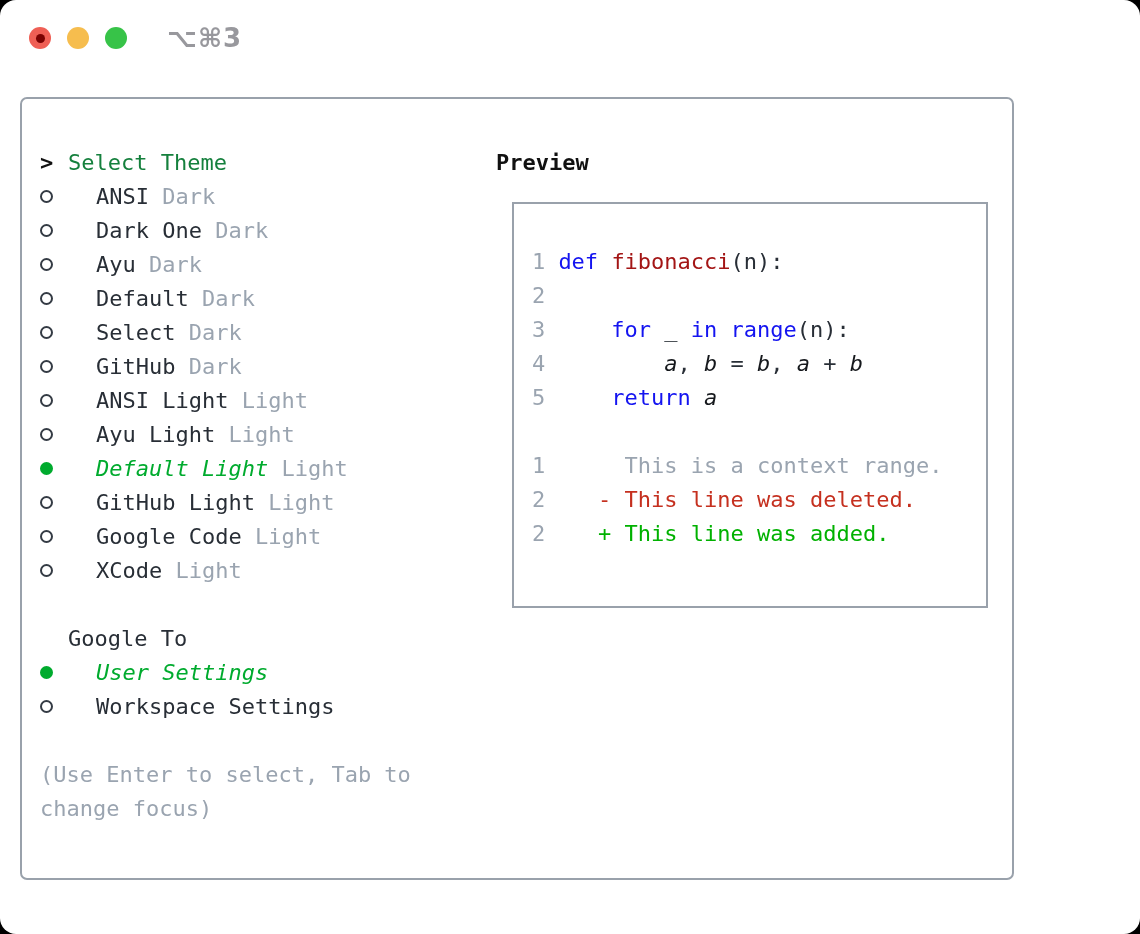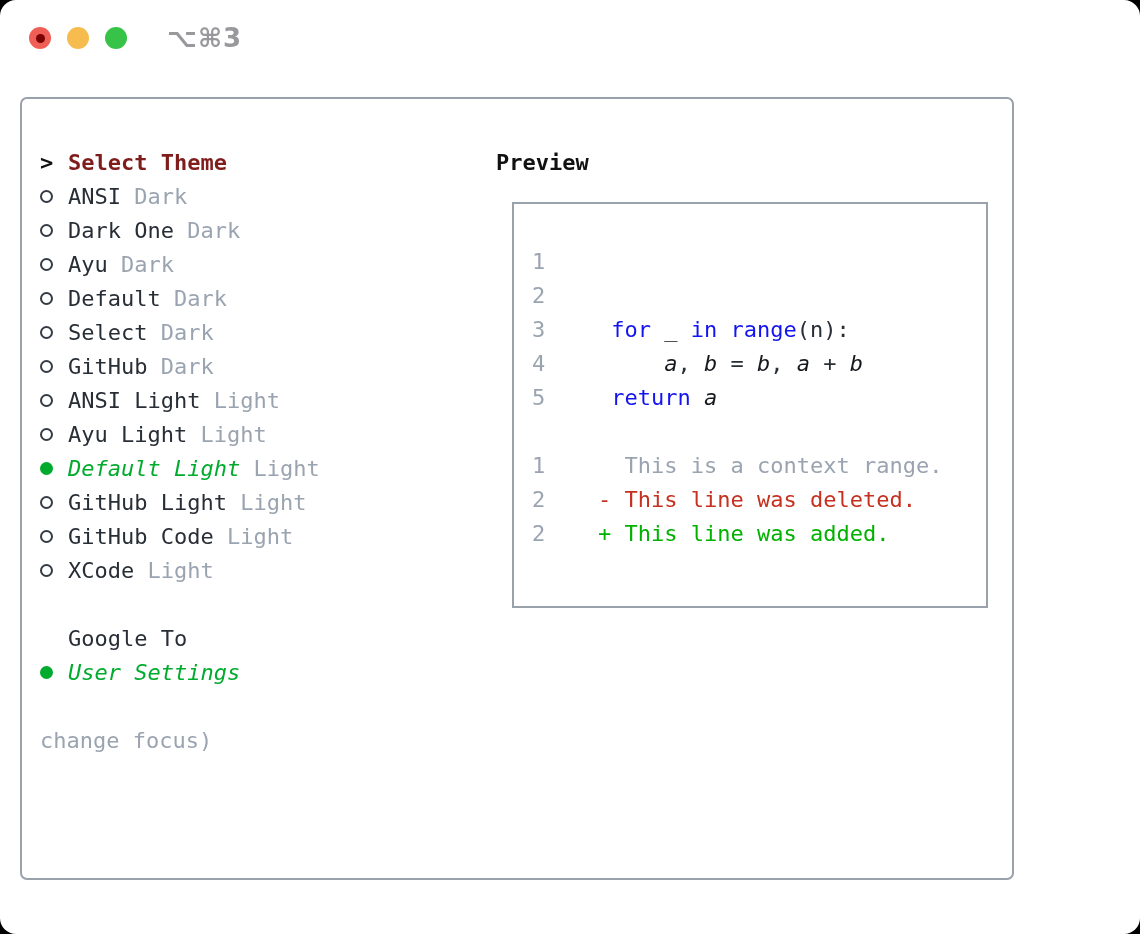--- a/index.html
+++ b/index.html
@@ -36,24 +36,24 @@
   
   .panel{
     position:absolute;left:20px;top:97px;width:994px;height:783px;
     border:2px solid var(--border-gray);border-radius:7px;background:#fff;
   }
   .left-col{position:absolute;left:18px;top:46px;font-size:22px;color:var(--text-dark);}
   .row{height:34px;display:flex;align-items:center;white-space:pre;}
   .row.blank{height:34px;}
   .slot{width:28px;display:inline-flex;align-items:center;flex:none;}
   .prompt{font-weight:bold;color:#111;}
-  .heading{font-weight:bold;color:#7f1d1d;}
+  .heading{font-weight:normal;color:#15803d;}
   .radio{width:13px;height:13px;border-radius:50%;border:2px solid #343b44;display:inline-block;}
   .radio.filled{border-color:var(--accent-green);background:var(--accent-green);}
-  .tname{color:var(--text-dark);}
+  .tname{color:var(--text-dark);margin-left:28px;}
   .theme-row.selected .tname,.apply-row.selected .tname{color:var(--accent-green);font-style:italic;}
   .suffix{color:var(--muted-gray);}
   .hint{color:var(--muted-gray);}
   
   .preview-heading{position:absolute;left:474px;top:46px;height:34px;display:flex;align-items:center;font-size:22px;font-weight:bold;color:#111;}
   .preview-box{
     position:absolute;left:490px;top:103px;width:476px;height:406px;
     border:2px solid var(--border-gray);background:#fff;
     padding:40px 0 0 18px;font-size:22px;overflow:hidden;
   }
@@ -96,44 +96,46 @@
           <div class="row theme-row"><span class="slot"><span class="radio"></span></span><span class="tname">ANSI</span><span class="suffix"> Dark</span></div>
           <div class="row theme-row"><span class="slot"><span class="radio"></span></span><span class="tname">Dark One</span><span class="suffix"> Dark</span></div>
           <div class="row theme-row"><span class="slot"><span class="radio"></span></span><span class="tname">Ayu</span><span class="suffix"> Dark</span></div>
           <div class="row theme-row"><span class="slot"><span class="radio"></span></span><span class="tname">Default</span><span class="suffix"> Dark</span></div>
           <div class="row theme-row"><span class="slot"><span class="radio"></span></span><span class="tname">Select</span><span class="suffix"> Dark</span></div>
           <div class="row theme-row"><span class="slot"><span class="radio"></span></span><span class="tname">GitHub</span><span class="suffix"> Dark</span></div>
           <div class="row theme-row"><span class="slot"><span class="radio"></span></span><span class="tname">ANSI Light</span><span class="suffix"> Light</span></div>
           <div class="row theme-row"><span class="slot"><span class="radio"></span></span><span class="tname">Ayu Light</span><span class="suffix"> Light</span></div>
           <div class="row theme-row selected"><span class="slot"><span class="radio filled"></span></span><span class="tname">Default Light</span><span class="suffix"> Light</span></div>
           <div class="row theme-row"><span class="slot"><span class="radio"></span></span><span class="tname">GitHub Light</span><span class="suffix"> Light</span></div>
-          <div class="row theme-row"><span class="slot"><span class="radio"></span></span><span class="tname">GitHub Code</span><span class="suffix"> Light</span></div>
+          <div class="row theme-row"><span class="slot"><span class="radio"></span></span><span class="tname">Google Code</span><span class="suffix"> Light</span></div>
           <div class="row theme-row"><span class="slot"><span class="radio"></span></span><span class="tname">XCode</span><span class="suffix"> Light</span></div>
         </div>
 
       <div class="row blank"></div>
 
       <div class="row">
         <span class="slot"></span>
         <span>Google To</span>
       </div>
 
       <div id="apply-list">
           <div class="row apply-row selected"><span class="slot"><span class="radio filled"></span></span><span class="tname">User Settings</span></div>
+          <div class="row apply-row"><span class="slot"><span class="radio"></span></span><span class="tname">Workspace Settings</span></div>
         </div>
 
       <div class="row blank"></div>
 
+      <div class="row hint">(Use Enter to select, Tab to</div>
       <div class="row hint">change focus)</div>
     </div>
 
     <div class="preview-heading">Preview</div>
 
     <div class="preview-box" id="preview-box">
-        <div class="pline"><span class="lnum">1</span></div>
+        <div class="pline"><span class="lnum">1</span><span class="lcontent"><span class="tk-kw">def</span><span class="tk-pl"> </span><span class="tk-fn">fibonacci</span><span class="tk-pl">(n):</span></span></div>
         <div class="pline"><span class="lnum">2</span></div>
         <div class="pline"><span class="lnum">3</span><span class="lcontent"><span class="tk-pl">    </span><span class="tk-kw">for</span><span class="tk-pl"> _ </span><span class="tk-kw">in</span><span class="tk-pl"> </span><span class="tk-kw">range</span><span class="tk-pl">(n):</span></span></div>
         <div class="pline"><span class="lnum">4</span><span class="lcontent"><span class="tk-pl">        </span><span class="tk-var">a</span><span class="tk-pl">, </span><span class="tk-var">b</span><span class="tk-pl"> = </span><span class="tk-var">b</span><span class="tk-pl">, </span><span class="tk-var">a</span><span class="tk-pl"> + </span><span class="tk-var">b</span></span></div>
         <div class="pline"><span class="lnum">5</span><span class="lcontent"><span class="tk-pl">    </span><span class="tk-kw">return</span><span class="tk-pl"> </span><span class="tk-var">a</span></span></div>
         <div class="pline"><span class="lnum"></span><span class="lcontent"></span></div>
         <div class="pline"><span class="lnum">1</span><span class="lcontent"><span class="tk-ctx">     This is a context range.</span></span></div>
         <div class="pline"><span class="lnum">2</span><span class="lcontent"><span class="tk-del">   - This line was deleted.</span></span></div>
         <div class="pline"><span class="lnum">2</span><span class="lcontent"><span class="tk-add">   + This line was added.</span></span></div>
       </div>
 

